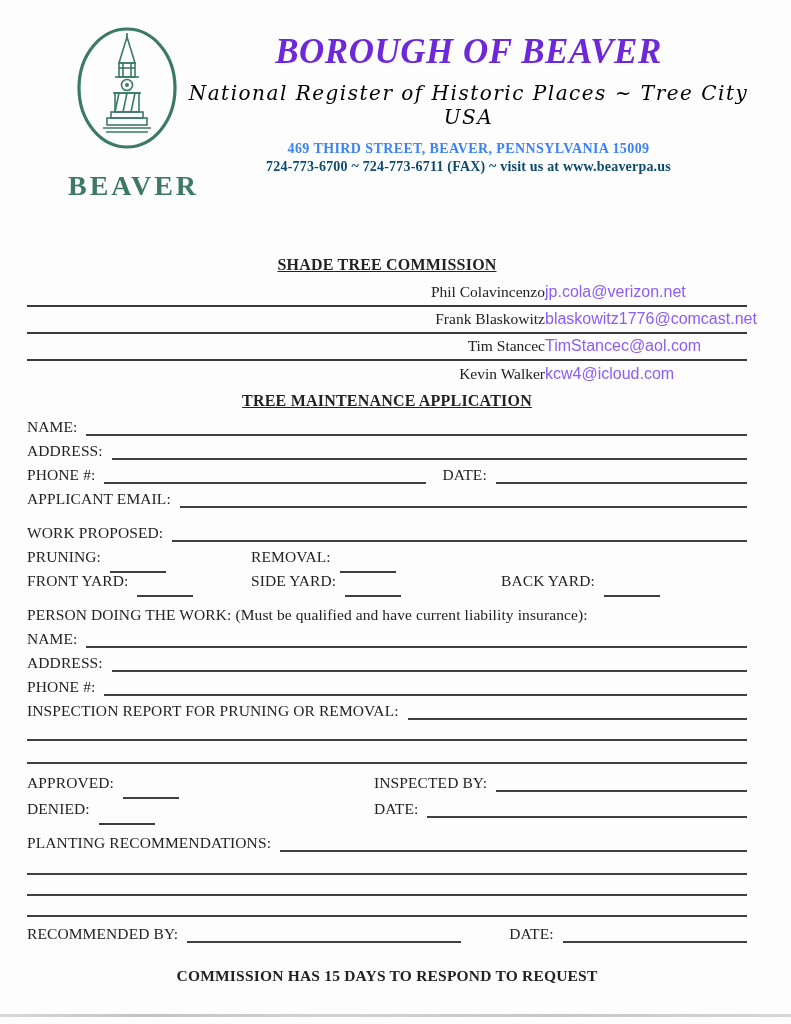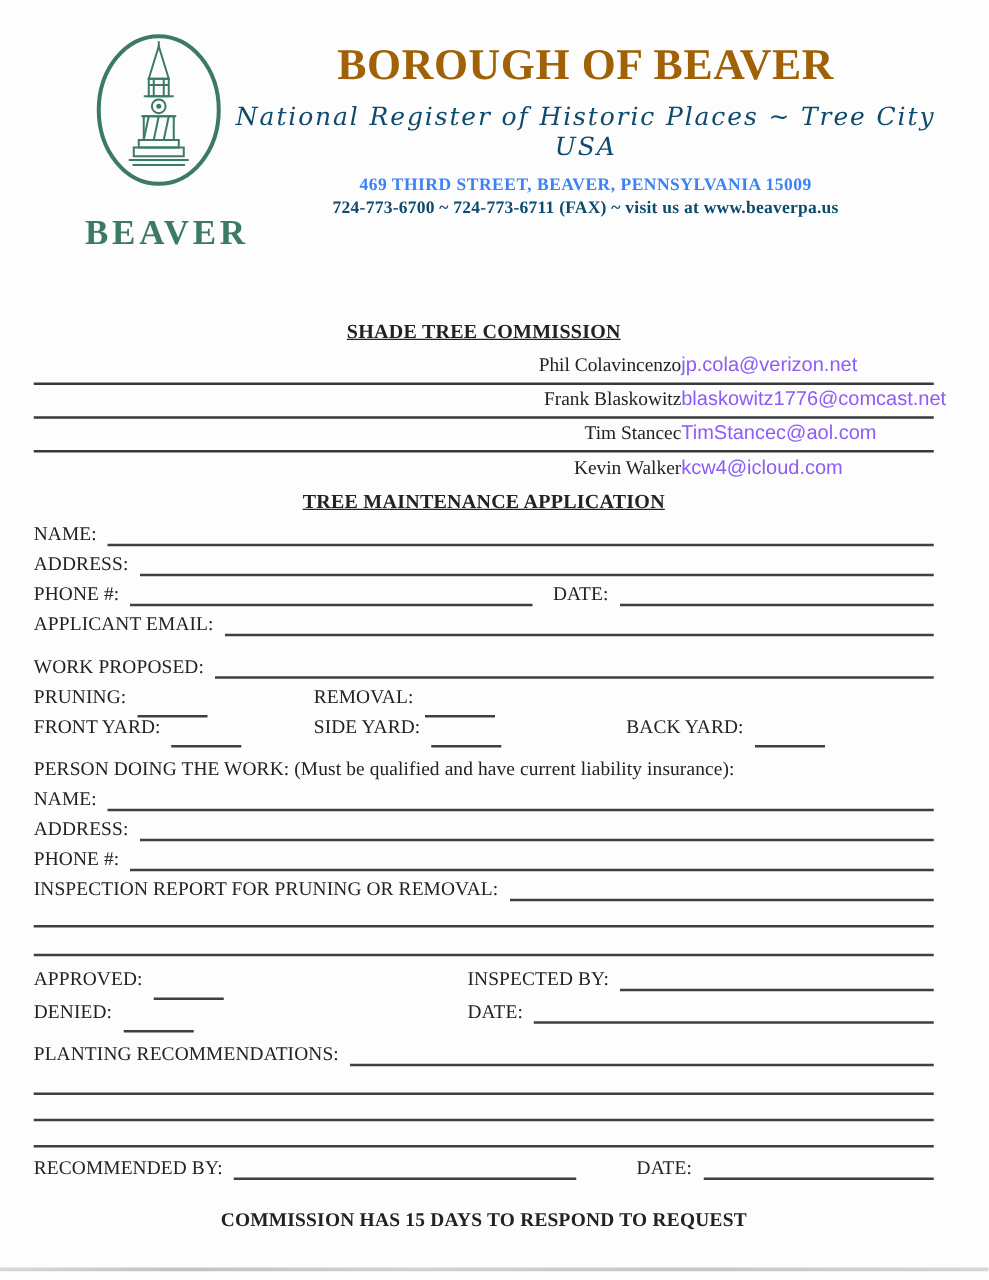--- a/index.html
+++ b/index.html
@@ -10,21 +10,21 @@
     margin:0 auto;
   }
   
   .header { display:flex; padding:26px 40px 0 68px; }
   .logo-wrap { width:118px; text-align:center; flex:none; }
   .logo-name { font-weight:bold; font-size:28px; letter-spacing:3px; margin-top:12px; }
   .masthead { flex:1; text-align:center; padding-top:6px; }
   .m-title { font-size:35px; font-weight:bold; letter-spacing:.5px; }
   .m-founded { font-size:24px; font-style:italic; font-weight:bold; letter-spacing:8px;
                color:#1d1d1d; margin-top:5px; font-family:"DejaVu Serif", serif; }
-  .m-register { font-size:20px; font-style:italic; letter-spacing:1.5px; color:#0c4a6e;
+  .m-register { font-size:20px; font-style:italic; letter-spacing:1.5px; color:#000000;
                 margin-top:9px; font-family:"DejaVu Serif", serif; }
   .m-address { font-size:14px; font-weight:bold; margin-top:12px; letter-spacing:.4px; }
   .m-contact { font-size:14px; font-weight:bold; margin-top:2px; letter-spacing:.2px; }
   
   .content { padding:0 44px 0 27px; }
   .section-heading { text-align:center; font-weight:bold; font-size:16px;
     text-decoration:underline; letter-spacing:.2px; }
   .h-commission { margin-top:54px; }
   .h-application { margin-top:5px; }
   
@@ -83,21 +83,21 @@
           <line x1="60" y1="67" x2="56" y2="86"></line>
           <rect x="36" y="86" width="32" height="6"></rect>
           <rect x="32" y="92" width="40" height="7"></rect>
           <line x1="28" y1="102" x2="76" y2="102"></line>
           <line x1="31" y1="106" x2="73" y2="106"></line>
         </g>
       </svg>
       <div class="logo-name accent" style="color: rgb(60, 122, 99);">BEAVER</div>
     </div>
     <div class="masthead">
-      <div class="m-title accent" style="color: #a16207;">BOROUGH OF BEAVER</div>
+      <div class="m-title accent" style="color: #6d28d9; font-style: italic;">BOROUGH OF BEAVER</div>
       <div class="m-register">National Register of Historic Places ~ Tree City USA</div>
       <div class="m-address accent" style="color: #3b82f6;">469 THIRD STREET, BEAVER, PENNSYLVANIA 15009</div>
       <div class="m-contact accent" style="color: #0c4a6e;">724-773-6700 ~ 724-773-6711 (FAX) ~ visit us at www.beaverpa.us</div>
     </div>
   </div>
 
   <div class="content">
 
     <div class="section-heading h-commission">SHADE TREE COMMISSION</div>
 

